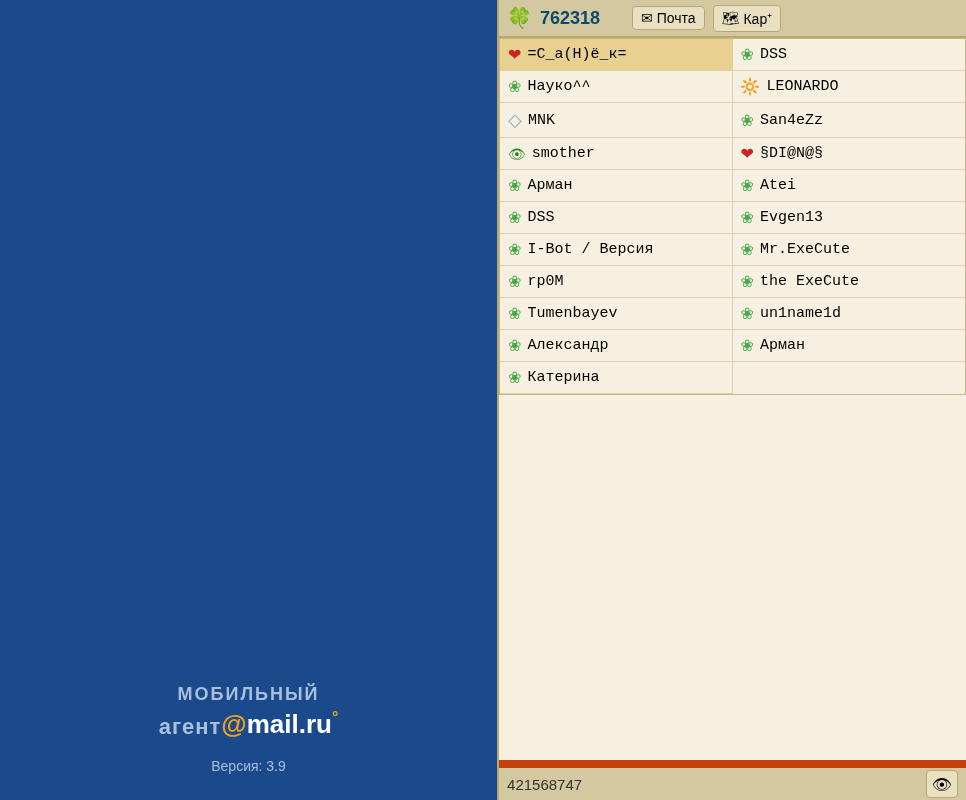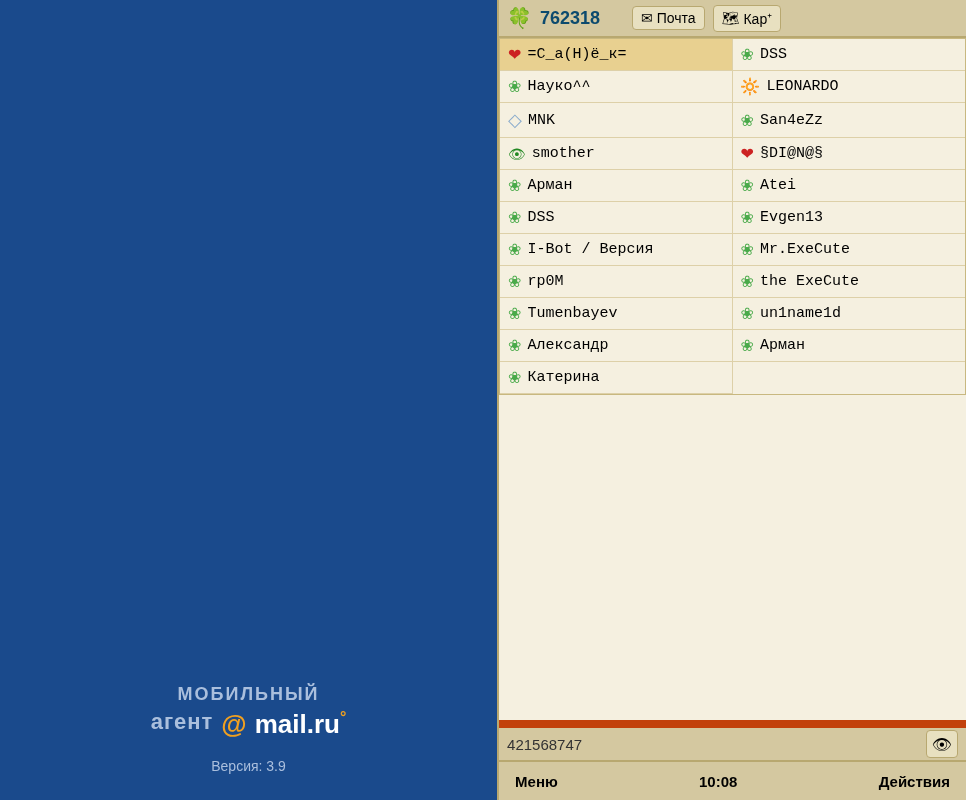--- a/index.html
+++ b/index.html
@@ -34,24 +34,23 @@
       color: #aabfdd;
       font-size: 18px;
       font-weight: bold;
       letter-spacing: 2px;
       text-transform: uppercase;
       margin-bottom: 4px;
     }
 
     .logo-agent {
       display: flex;
-      align-items: flex-start;
+      align-items: flex-end;
       font-size: 26px;
       font-weight: bold;
-      gap: 8px;
     }
 
     .logo-agent-text {
       color: #aabfdd;
       font-size: 22px;
       letter-spacing: 1px;
     }
 
     .logo-at {
       color: #f0a020;
@@ -337,18 +336,13 @@
       </div>
   </div>
 
   <div class="status-bar">
     <span class="status-id">421568747</span>
     <div class="status-eye">
       <span>👁</span>
     </div>
   </div>
 
-  <div class="bottom-nav">
-    <span class="nav-btn">Меню</span>
-    <span class="nav-time">10:08</span>
-    <span class="nav-btn">Действия</span>
-  </div>
 </div>
 
 </body></html>

